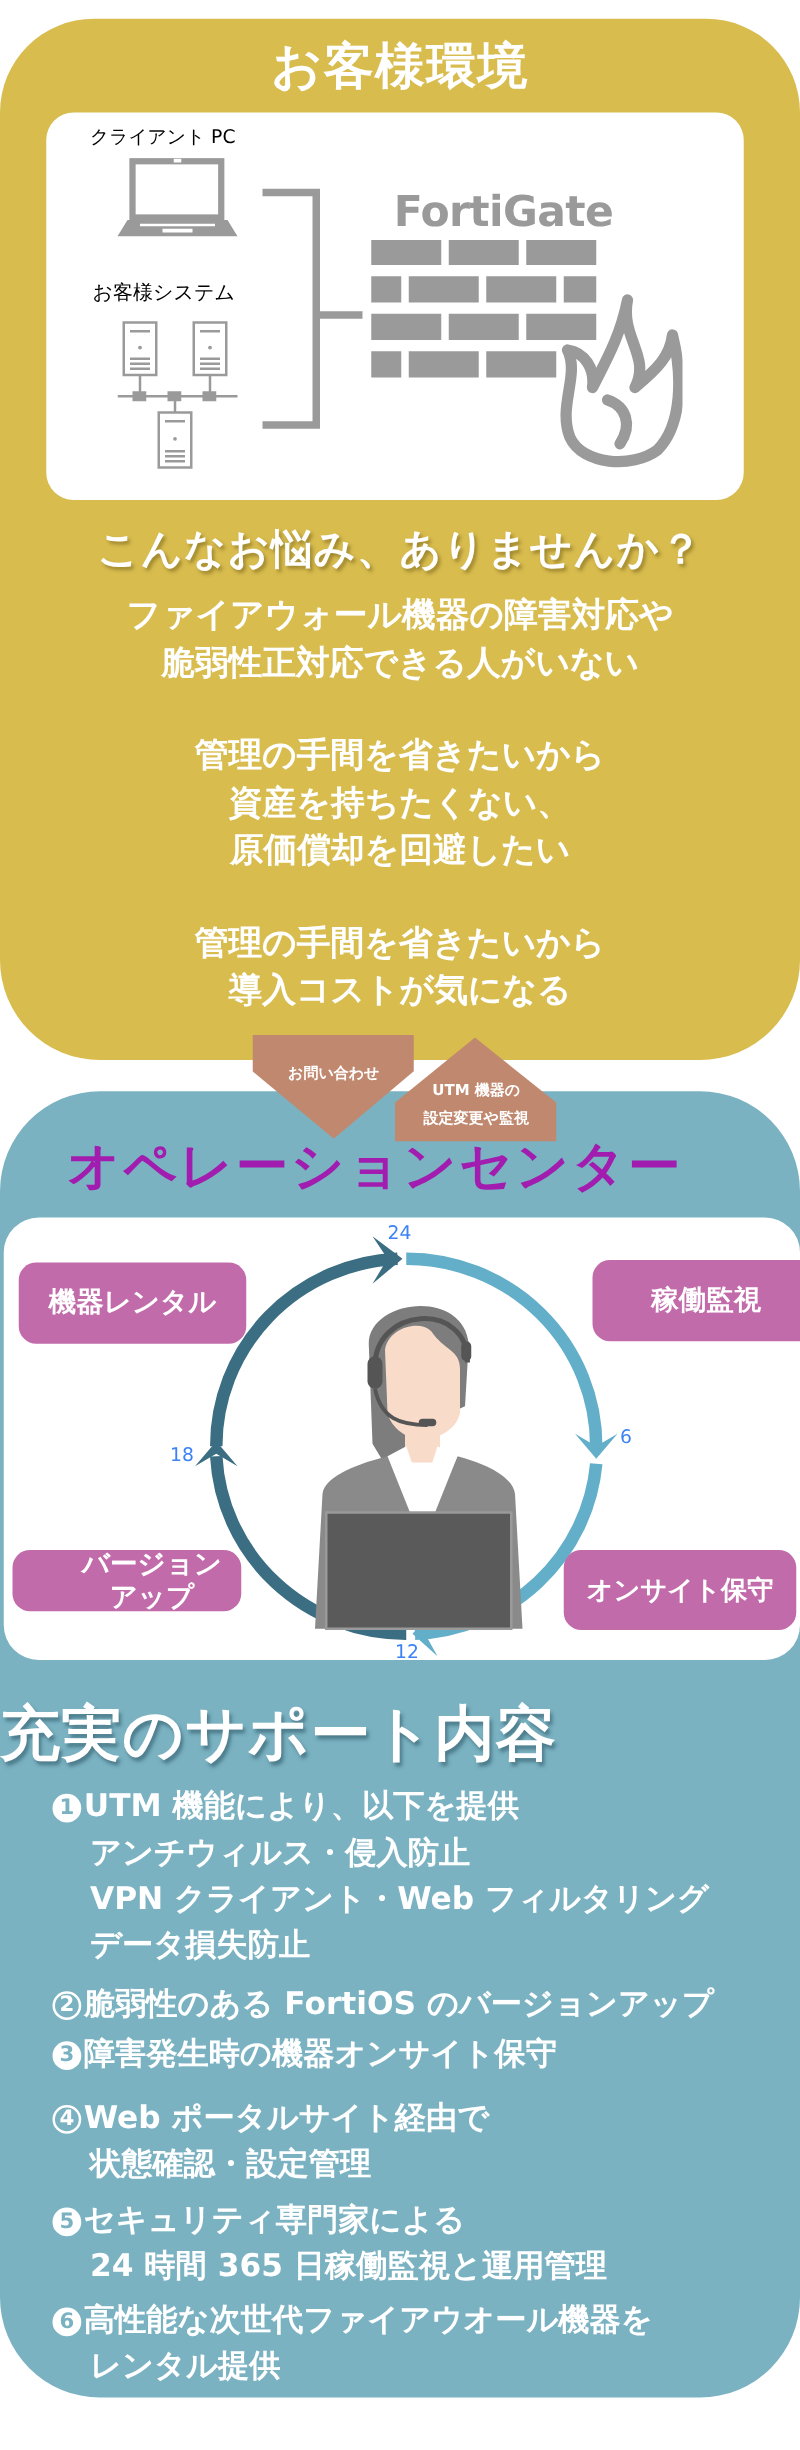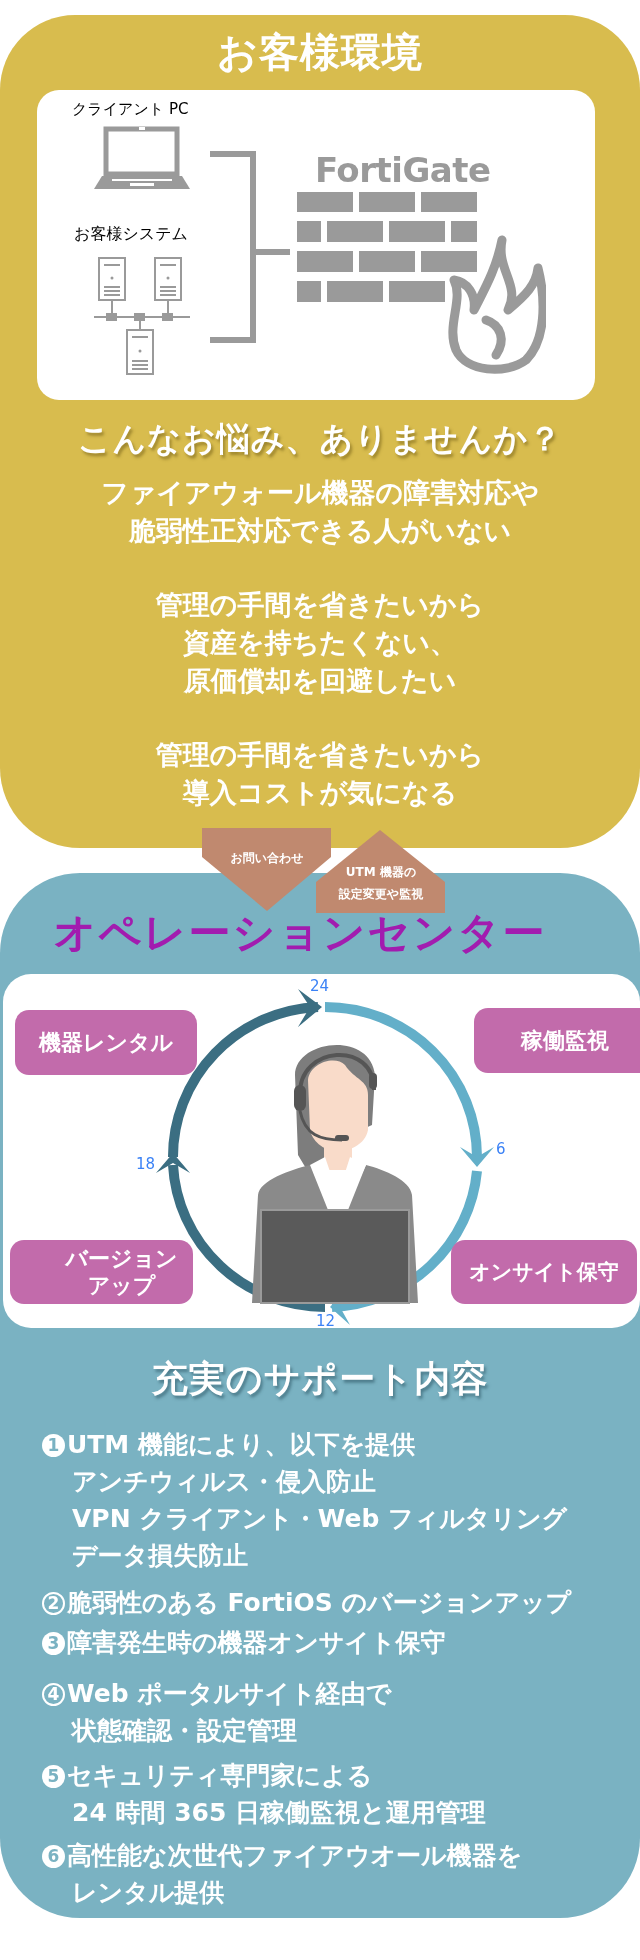--- a/index.html
+++ b/index.html
@@ -52,22 +52,22 @@
     background: #fff; border-radius: 28px;
   }
   .pill {
     background: #C26BAB; color: #ffffff; border-radius: 14px;
     display: flex; align-items: center; justify-content: center; text-align: center;
     font-size: 22px; font-weight: bold; line-height: 27px;
   }
   .hour { color: #3b82f6; font-size: 15px; }
 
   .support-title {
-    left: 0; top: 1355px; width: 640px; text-align: center;
-    color: #fff; font-size: 36px; font-weight: bold; letter-spacing: 1px;
+    left: 0; top: 1355px; width: 640px; 
+    color: #fff; font-size: 48px; font-weight: bold; letter-spacing: 1px;
     text-shadow: 2px 3px 3px rgba(40, 80, 95, 0.55);
   }
   .item {
     left: 42px; width: 590px; color: #fff; font-size: 25px; font-weight: bold; line-height: 37px;
   }
   .item .num {
     display: inline-block; width: 23px; height: 23px; border-radius: 50%;
     text-align: center; line-height: 23px; font-size: 17px; vertical-align: 2px; margin-right: 2px;
   }
   .num.filled { background: #fff; color: #7AB2C2; }
@@ -226,21 +226,21 @@
 
   <rect x="11" y="175" width="148" height="93" fill="#5a5a5a" stroke="#9a9a9a" stroke-width="2"></rect>
 </svg>
 
 <div class="abs pill" style="left:15px; top:1010px; width:182px; height:65px;">
   <span>機器レンタル</span>
 </div>
 <div class="abs pill" style="left:474px; top:1008px; width:182px; height:65px;">
   <span>稼働監視</span>
 </div>
-<div class="abs pill" style="left:10px; top:1240px; width:183px; height:64px; flex-direction:column;padding-left:40px;">
+<div class="abs pill" style="left:10px; top:1240px; width:183px; height:49px; flex-direction:column;padding-left:40px;">
   <span>バージョン</span>
   <span>アップ</span>
 </div>
 <div class="abs pill" style="left:451px; top:1240px; width:186px; height:64px; font-size:21px;">
   <span>オンサイト保守</span>
 </div>
 
 <div class="abs support-title">充実のサポート内容</div>
 
 <div class="abs item" style="top:1426px;">

